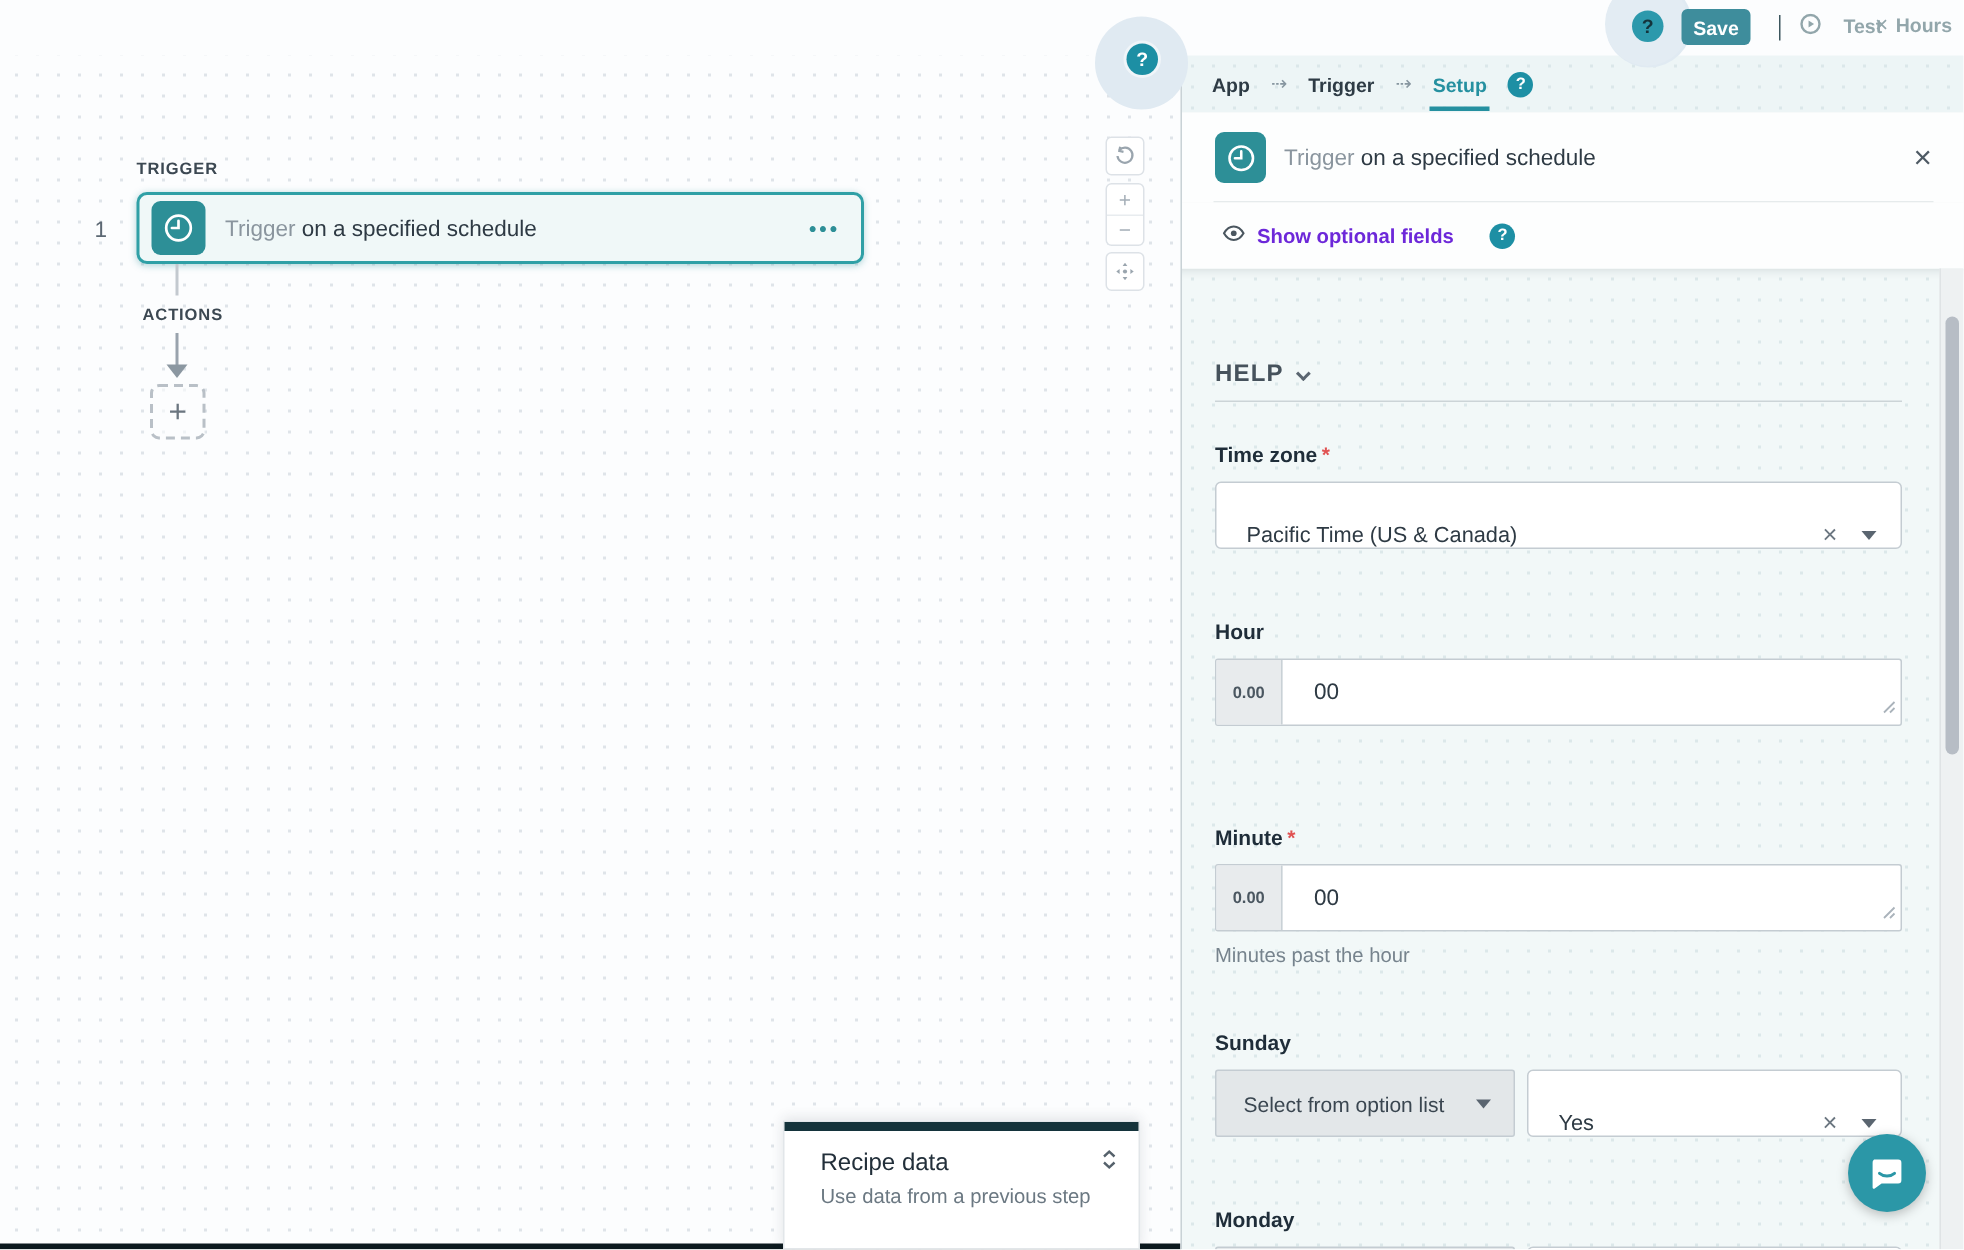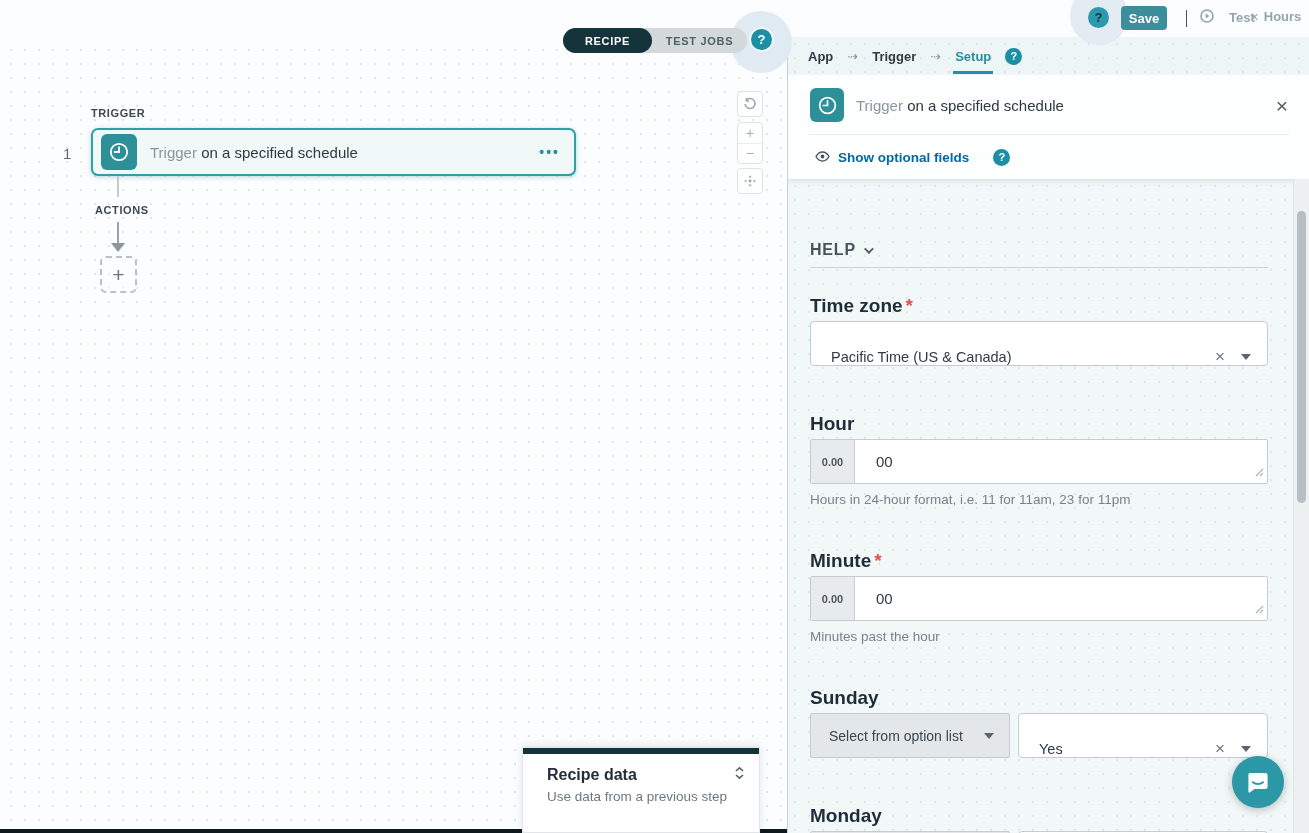--- a/index.html
+++ b/index.html
@@ -103,21 +103,21 @@
   .zoom-group > div:first-child { border-bottom:1px solid #e8ecef; }
   
   .drawer-edge { position:absolute; left:0; top:792px; width:787px; height:4px; background:#0c191e; }
   .recipe-data-card {
     position:absolute; left:522px; top:710px; width:238px; height:86px;
     background:#ffffff; border:1px solid #e2e6e9; box-shadow:0 -2px 8px rgba(30,45,55,.12);
   }
   .recipe-data-top { height:6px; background:#14333b; }
   .recipe-data-body { padding:11px 14px 0 24px; }
   .recipe-data-title-row { display:flex; align-items:center; }
-  .recipe-data-title { font-size:16px; font-weight:700; color:#222f3a; }
+  .recipe-data-title { font-size:16px; font-weight:400; color:#222f3a; }
   .recipe-data-sub { margin-top:4px; font-size:13.5px; color:#6b7882; }
   
   .panel {
     position:absolute; left:787px; top:37px; width:628px; height:796px;
     background:#f2f8f8; border-left:1px solid #c9d2d6; z-index:10; overflow:hidden;
   }
   .crumb-bar {
     position:absolute; left:0; top:0; width:522px; height:38px;
     background-color:#edf5f6;
     background-image:radial-gradient(rgba(170,195,200,.28) 1px, transparent 1.2px);
@@ -137,34 +137,34 @@
     display:flex; align-items:center; padding:0 22px;
   }
   .panel-header .step-icon { width:34px; height:34px; }
   .panel-title { margin-left:12px; font-size:15px; color:#2e3a44; }
   .panel-close { margin-left:auto; color:#4e5a64; font-size:21px; line-height:1; cursor:pointer; font-weight:400; }
   .header-divider { position:absolute; left:21px; top:97px; width:480px; height:1px; background:#e6ebec; }
   .optional-row {
     position:absolute; left:0; top:98px; width:522px; height:44px; background:#fdfefe;
     display:flex; align-items:center; padding-left:27px; gap:8px;
   }
-  .optional-label { font-size:13.5px; font-weight:700; color:#0369a1; cursor:pointer; }
+  .optional-label { font-size:13.5px; font-weight:700; color:#6d28d9; cursor:pointer; }
   .optional-row .help-badge { margin-left:16px; }
   .form-area {
     position:absolute; left:0; top:142px; width:522px; height:654px;
     background-color:#f2f8f8;
     background-image:radial-gradient(rgba(170,195,200,.30) 1px, transparent 1.2px);
     background-size:14px 14px;
     box-shadow:inset 0 7px 7px -7px rgba(20,40,50,.18);
   }
   .help-row { position:absolute; left:22px; top:62px; display:flex; align-items:center; gap:8px; cursor:pointer; }
   .help-text { font-size:16px; font-weight:700; letter-spacing:.8px; color:#46525c; }
   .chev-down { width:7px; height:7px; border-right:2px solid #5a6570; border-bottom:2px solid #5a6570; transform:rotate(45deg) translateY(-2px); }
   .help-divider { position:absolute; left:22px; top:88px; width:458px; height:1px; background:#ccd4d7; }
-  .f-label { position:absolute; font-size:19px; font-weight:700; color:#1f2d39; }
+  .f-label { position:absolute; font-size:14px; font-weight:700; color:#1f2d39; }
   .req { color:#e05252; margin-left:3px; font-weight:700; }
   .f-hint { position:absolute; font-size:13.5px; color:#76838d; }
   .select-box {
     position:absolute; height:45px; background:#ffffff; border:1px solid #c4ccd2; border-radius:4px;
     display:flex; align-items:flex-end; cursor:pointer;
   }
   .select-value { margin-left:20px; font-size:14.5px; color:#2e3a44; }
   .select-right { margin-left:auto; display:flex; align-items:center; gap:16px; padding-right:16px; }
   .clear-x { color:#6b7680; font-size:17px; line-height:1; cursor:pointer; }
   .caret { width:0; height:0; border-left:5px solid transparent; border-right:5px solid transparent; border-top:6px solid #5a6570; cursor:pointer; }
@@ -214,24 +214,20 @@
           <path d="M5.7 4.6 L9.4 7 L5.7 9.4 Z" fill="#92a6ab"></path>
         </svg>
     </span>
     <span>Test</span>
   </div>
   <div class="tb-exit">
     <span class="x">×</span>
     <span>Hours</span>
   </div>
 
-  <div class="toggle">
-    <div class="toggle-recipe">RECIPE</div>
-    <div class="toggle-testjobs">TEST JOBS</div>
-  </div>
   <div class="beacon-badge">?</div>
 
   <div class="canvas">
 
     <div class="section-label" style="left:91px; top:70px;">TRIGGER</div>
     <div class="step-number">1</div>
 
     <div class="trigger-card">
       <div class="step-icon">
         <svg width="22" height="22" viewBox="0 0 22 22">
@@ -344,21 +340,20 @@
         <div class="input-prefix">0.00</div>
         <div class="input-value">
             <span>00</span>
           <span class="resize-grip">
             <svg width="9" height="9" viewBox="0 0 9 9">
                 <path d="M8 1 L1 8 M8 5 L5 8" stroke="#aab3bb" stroke-width="1.2"></path>
               </svg>
           </span>
         </div>
       </div>
-      <div class="f-hint" style="left:22px; top:313px;">Hours in 24-hour format, i.e. 11 for 11am, 23 for 11pm</div>
 
       <div class="f-label" style="left:22px; top:371px;"><span>Minute</span><span class="req">*</span></div>
       <div class="input-row" style="left:22px; top:397px; width:458px;">
         <div class="input-prefix">0.00</div>
         <div class="input-value">
             <span>00</span>
           <span class="resize-grip">
             <svg width="9" height="9" viewBox="0 0 9 9">
                 <path d="M8 1 L1 8 M8 5 L5 8" stroke="#aab3bb" stroke-width="1.2"></path>
               </svg>

